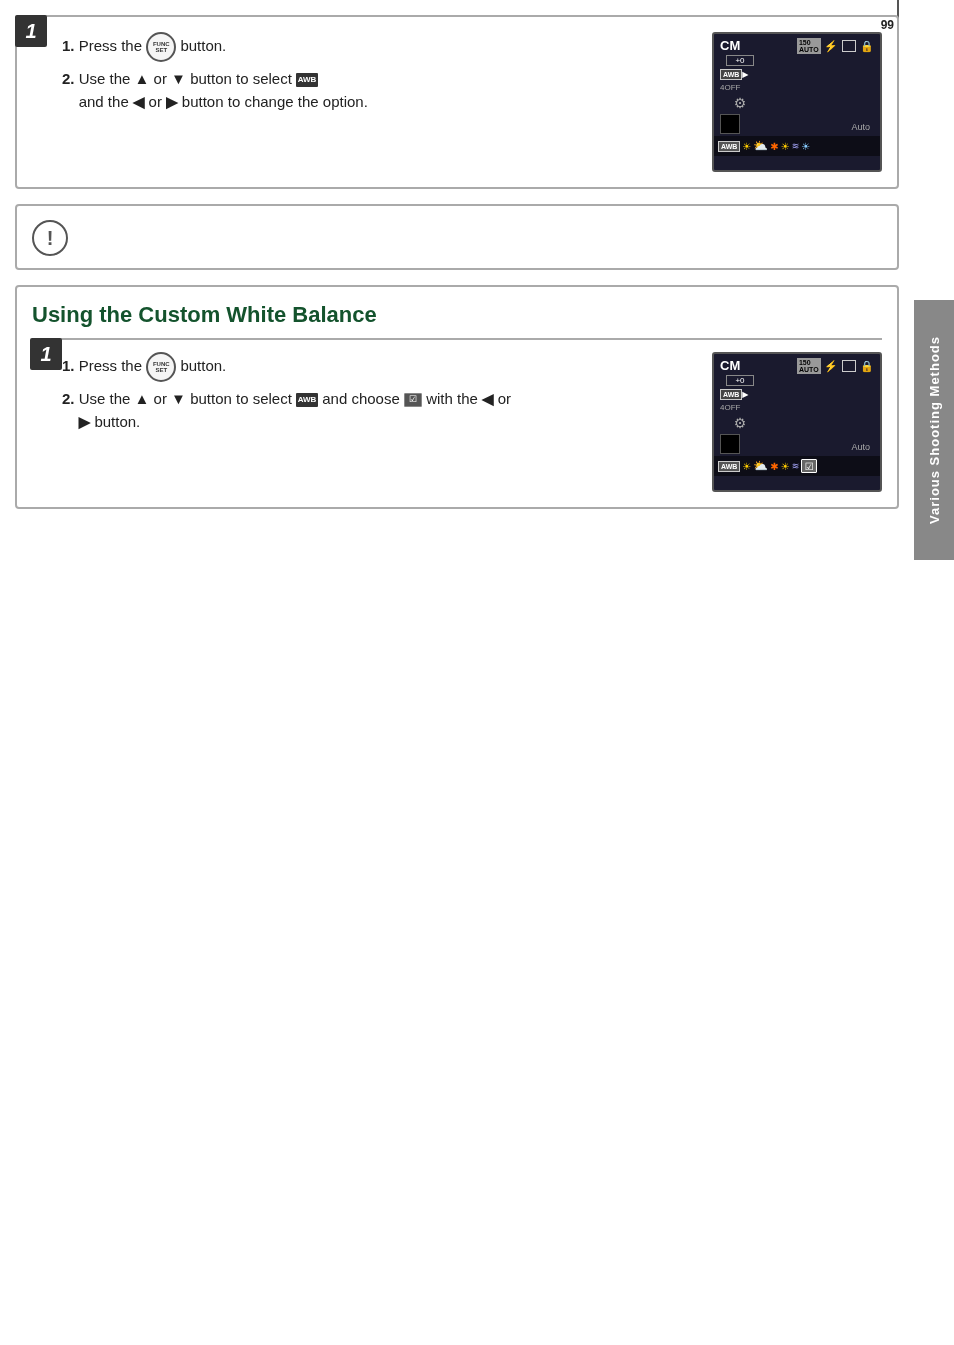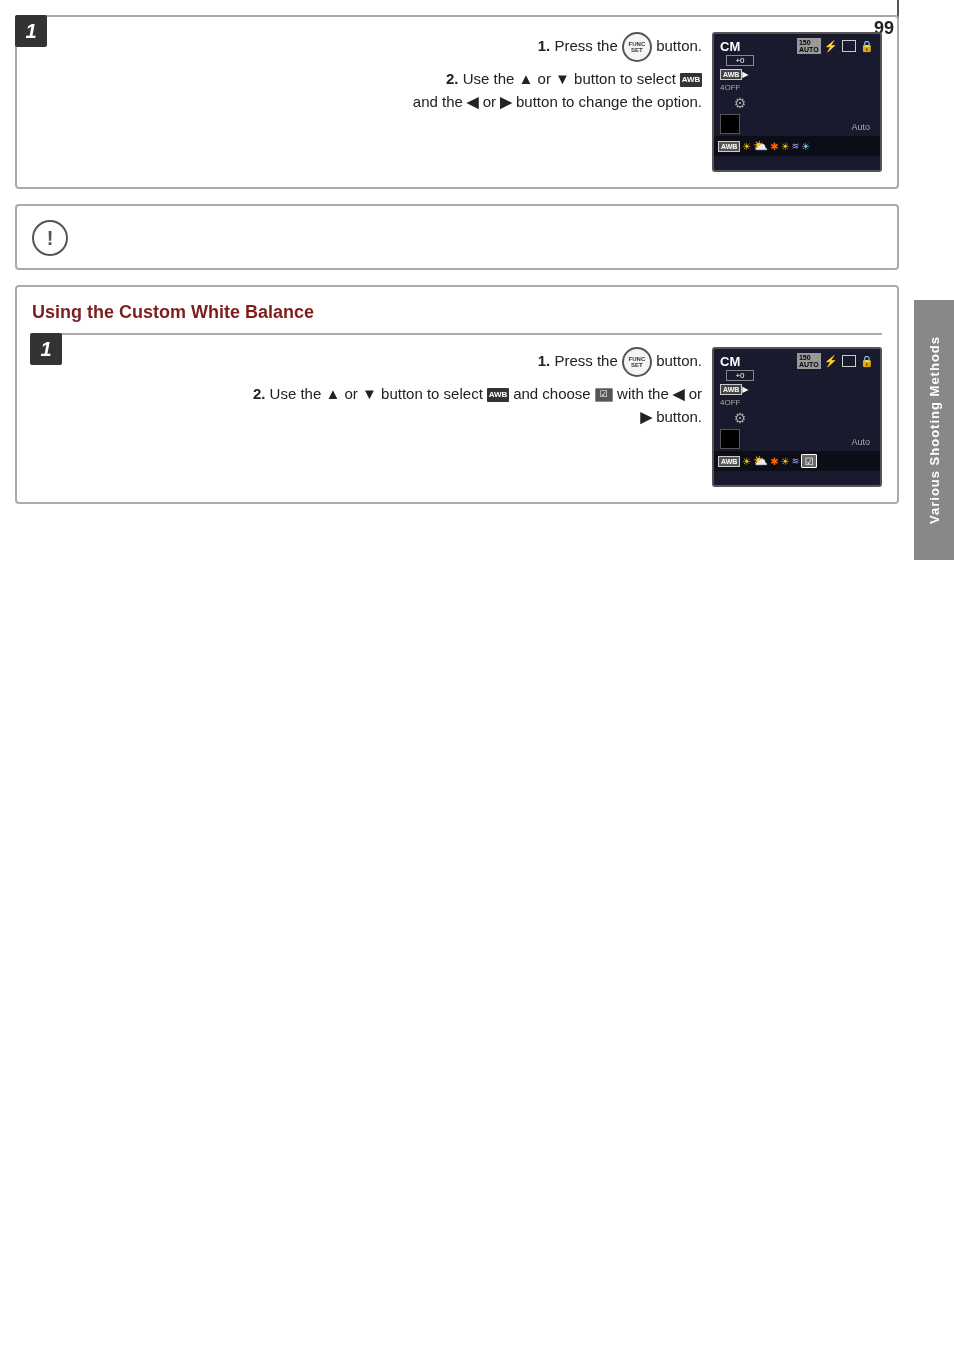--- a/index.html
+++ b/index.html
@@ -11,21 +11,21 @@
       font-size: 15px;
       color: #222;
       position: relative;
     }
 
     
     .page-number {
       position: absolute;
       top: 18px;
       right: 60px;
-      font-size: 18px;
+      font-size: 12px;
       font-weight: bold;
       color: #222;
     }
 
     
     .top-divider {
       position: absolute;
       top: 0;
       right: 55px;
       width: 2px;
@@ -98,21 +98,20 @@
       font-size: 18px;
       font-weight: bold;
       color: #000;
       line-height: 1.3;
       margin-bottom: 10px;
     }
 
     .step-list {
       list-style: none;
       padding: 0;
-      text-align: right;
     }
 
     .step-list li {
       margin-bottom: 6px;
       line-height: 1.5;
     }
 
     .func-btn {
       display: inline-block;
       width: 30px;
@@ -170,21 +169,21 @@
       border-radius: 3px;
       position: relative;
       overflow: hidden;
       flex-shrink: 0;
     }
 
     .cam-top-bar {
       display: flex;
       justify-content: space-between;
       padding: 4px 6px 2px 6px;
-      align-items: center;
+      align-items: flex-start;
     }
 
     .cam-cm {
       color: #fff;
       font-size: 13px;
       font-weight: bold;
     }
 
     .cam-top-icons {
       display: flex;
@@ -241,23 +240,23 @@
 
     
     .cwb-section {
       border: 2px solid #aaa;
       border-radius: 4px;
       padding: 15px 15px 0 15px;
       margin-bottom: 15px;
     }
 
     .cwb-title {
-      font-size: 18px;
-      font-weight: bold;
-      color: #7f1d1d;
+      font-size: 22px;
+      font-weight: bold;
+      color: #14532d;
       margin-bottom: 2px;
     }
 
     .cwb-desc {
       font-size: 14px;
       line-height: 1.5;
       margin-bottom: 6px;
     }
 
     .cwb-bullets {

